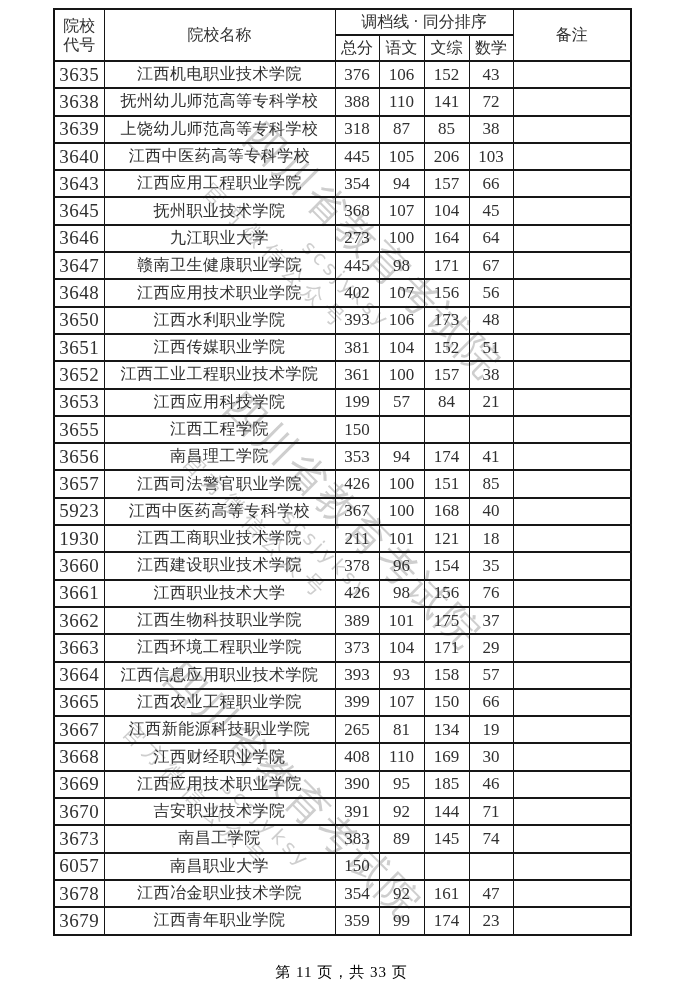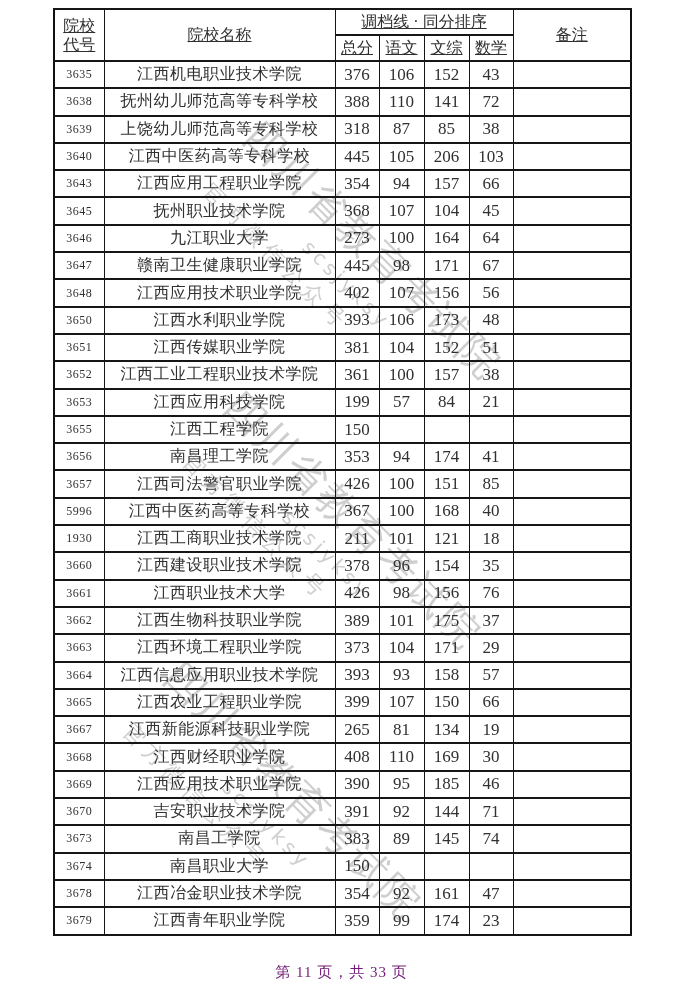--- a/index.html
+++ b/index.html
@@ -66,38 +66,38 @@
     border-top-width: 2px;
     border-bottom-width: 2px;
     padding: 0;
     text-align: center;
     vertical-align: middle;
     font-weight: normal;
     overflow: hidden;
     white-space: nowrap;
   }
   .score-table { border: 2.5px solid #101010; }
-  .score-table thead tr { height: 26px; text-decoration: underline; }
+  .score-table thead tr { height: 26px; }
   .score-table thead th { font-size: 16px; }
   .score-table tbody tr { height: 27.3px; }
   .hdr-code { font-size: 16px; line-height: 1.2; }
-  .cell-code   { font-size: 12px; letter-spacing: 0.5px; }
+  .cell-code   { font-size: 19px; letter-spacing: 0.5px; }
   .cell-name   { font-size: 16px; letter-spacing: 0.5px; }
   .cell-score  { font-size: 17px; }
 
   
   .page-footer {
     position: absolute;
     z-index: 2;
     left: 53px;
     top: 963px;
     width: 577px;
     text-align: center;
     font-size: 15px;
-    color: #701a75;
+    color: #000000;
     letter-spacing: 1px;
   }
 </style>
 </head>
 <body>
 
 <div class="wm" id="wm-1">
   <span class="wm-main">四川省教育考试院</span>
   <span class="wm-en">scsjyksy</span>
   <span class="wm-sub">官方微信公众号</span>
@@ -276,21 +276,21 @@
       <tr>
         <td class="cell-code">3657</td>
         <td class="cell-name">江西司法警官职业学院</td>
         <td class="cell-score">426</td>
         <td class="cell-score">100</td>
         <td class="cell-score">151</td>
         <td class="cell-score">85</td>
         <td class="cell-name"></td>
       </tr>
       <tr>
-        <td class="cell-code">5996</td>
+        <td class="cell-code">5923</td>
         <td class="cell-name">江西中医药高等专科学校</td>
         <td class="cell-score">367</td>
         <td class="cell-score">100</td>
         <td class="cell-score">168</td>
         <td class="cell-score">40</td>
         <td class="cell-name"></td>
       </tr>
       <tr>
         <td class="cell-code">1930</td>
         <td class="cell-name">江西工商职业技术学院</td>
@@ -393,21 +393,21 @@
       <tr>
         <td class="cell-code">3673</td>
         <td class="cell-name">南昌工学院</td>
         <td class="cell-score">383</td>
         <td class="cell-score">89</td>
         <td class="cell-score">145</td>
         <td class="cell-score">74</td>
         <td class="cell-name"></td>
       </tr>
       <tr>
-        <td class="cell-code">3674</td>
+        <td class="cell-code">6057</td>
         <td class="cell-name">南昌职业大学</td>
         <td class="cell-score">150</td>
         <td class="cell-score"></td>
         <td class="cell-score"></td>
         <td class="cell-score"></td>
         <td class="cell-name"></td>
       </tr>
       <tr>
         <td class="cell-code">3678</td>
         <td class="cell-name">江西冶金职业技术学院</td>

